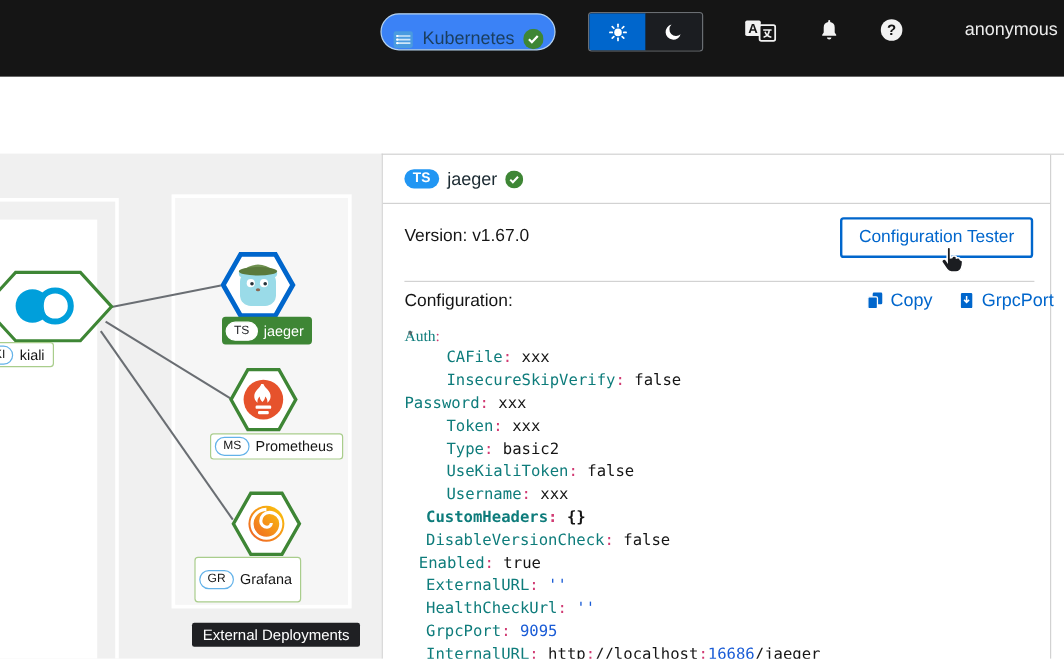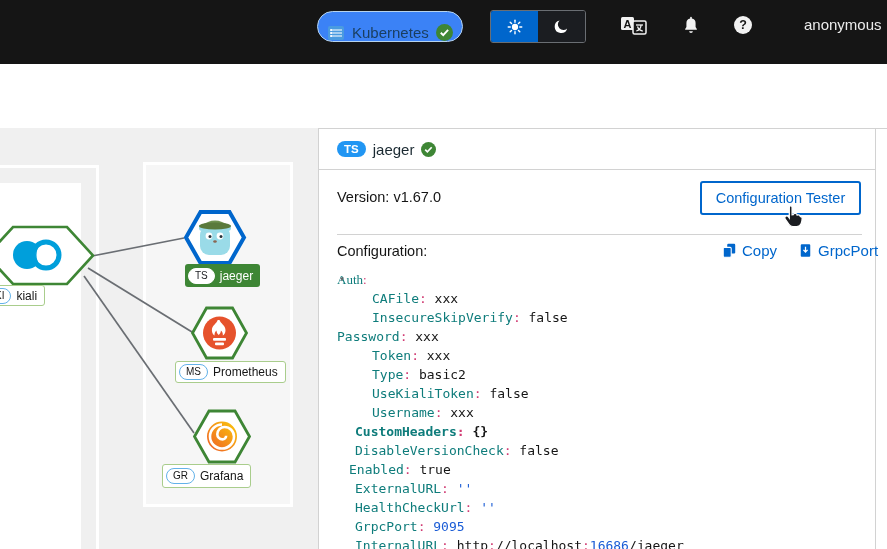--- a/index.html
+++ b/index.html
@@ -260,25 +260,26 @@
           <stop offset="0" stop-color="#ee5a28"></stop>
             <stop offset="1" stop-color="#fbca0a"></stop>
         </linearGradient>
       </defs>
       <polygon points="2.5,28.5 17,3 43,3 57.5,28.5 43,54 17,54" fill="#fff" stroke="#3e8635" stroke-width="2.8"></polygon>
       <g transform="translate(13,11.5)">
         <circle cx="17" cy="17" r="15" fill="url(#gfgrad)"></circle>
         <path d="M17 5 a12 12 0 1 0 12 12 a9.5 9.5 0 0 0-9.5-9.5 a7.2 7.2 0 0 0-7.2 7.2 a5.2 5.2 0 0 0 5.2 5.2 a3.6 3.6 0 0 0 3.6-3.6" fill="none" stroke="#fff" stroke-width="2.6"></path>
       </g>
     </svg>
-    <div class="node-label label-plain" style="left:162px;top:336px;height:24px;">
+    <div class="node-label label-plain" style="left:162px;top:336px;height:38px;">
       <span class="badge">GR</span>
       <span>Grafana</span>
     </div>
 
+    <div id="ext-label">External Deployments</div>
   </div>
 
   <div id="panel">
     <div id="panel-scroll-line"></div>
 
     <div id="panel-header">
       <span id="panel-badge">TS</span>
       <span id="panel-title">jaeger</span>
       <svg width="15" height="15" viewBox="0 0 16 16">
         <circle cx="8" cy="8" r="8" fill="#3e8635"></circle>

